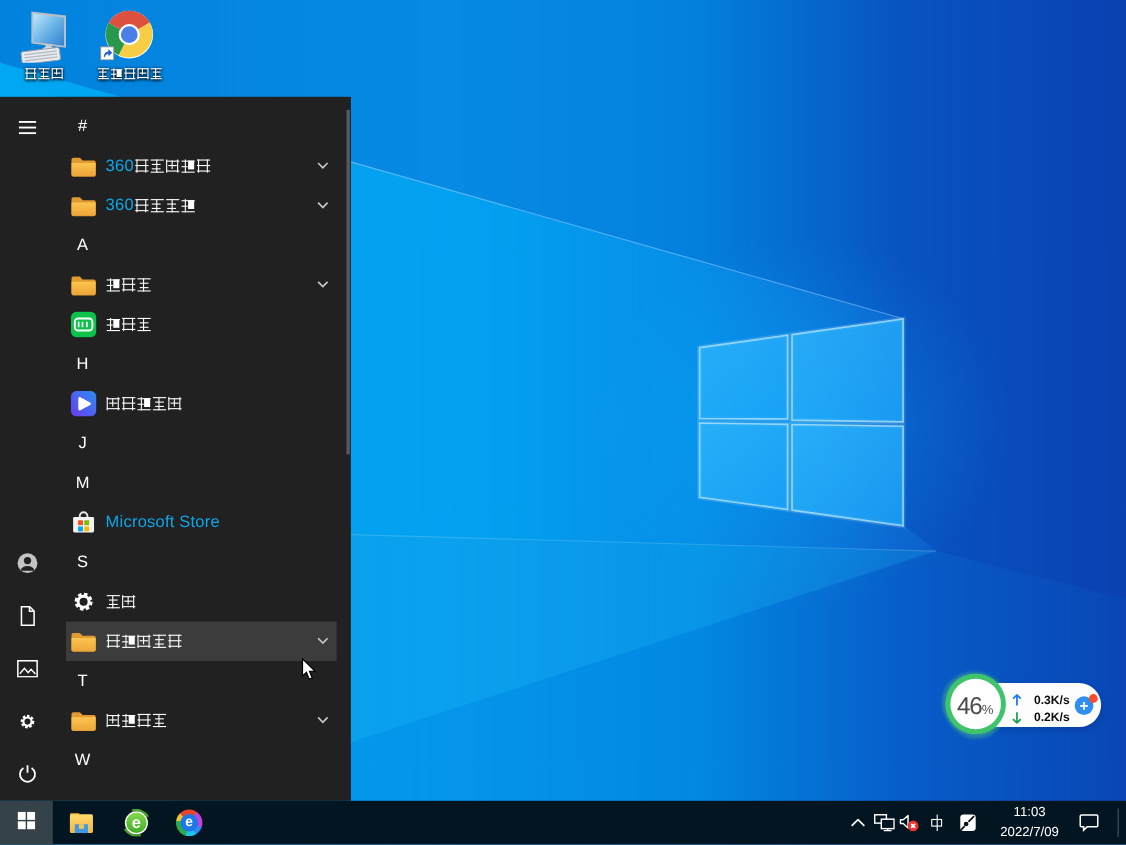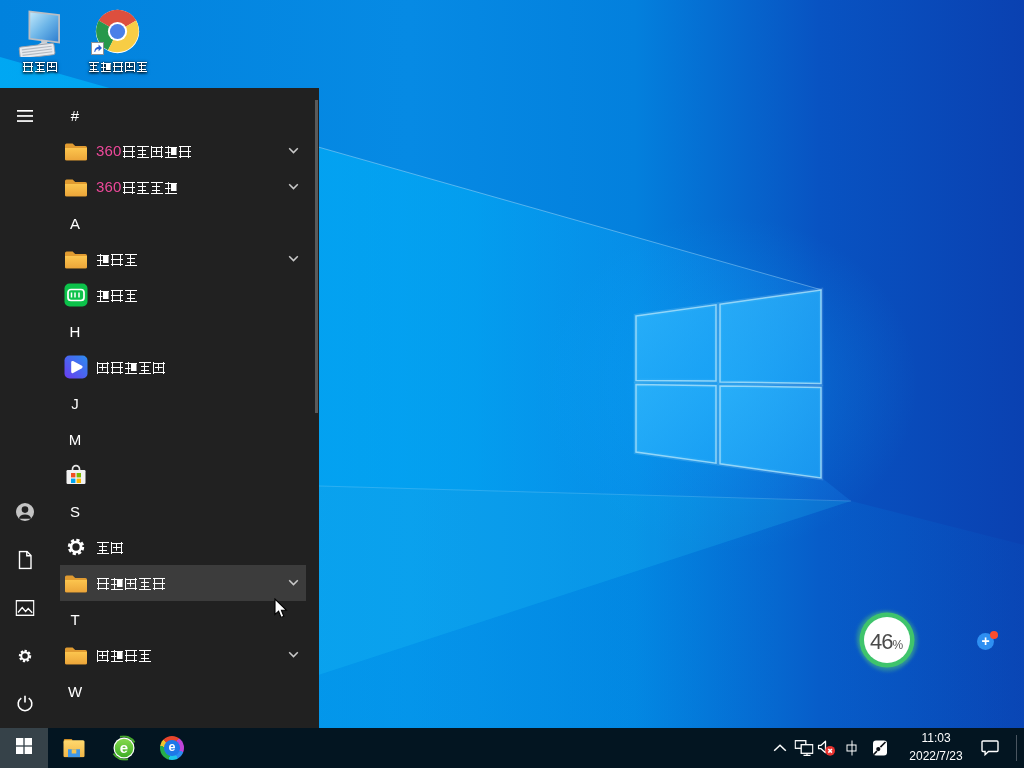--- a/index.html
+++ b/index.html
@@ -9,21 +9,21 @@
 .gs{width:10.5px;height:10.5px;margin:0 .8px;}
 .zA{background-image:linear-gradient(#fff,#fff),linear-gradient(#fff,#fff),linear-gradient(#fff,#fff),linear-gradient(#fff,#fff),linear-gradient(#fff,#fff);background-size:100% 12%,100% 12%,100% 12%,12% 100%,12% 100%;background-position:0 4%,0 48%,0 96%,10% 0,88% 0;}
 .zB{background-image:linear-gradient(#fff,#fff),linear-gradient(#fff,#fff),linear-gradient(#fff,#fff),linear-gradient(#fff,#fff),linear-gradient(#fff,#fff);background-size:100% 12%,70% 12%,70% 12%,12% 100%,100% 12%;background-position:0 4%,50% 42%,50% 75%,47% 0,0 100%;}
 .zC{background-image:linear-gradient(#fff,#fff),linear-gradient(#fff,#fff),linear-gradient(#fff,#fff),linear-gradient(#fff,#fff),linear-gradient(#fff,#fff),linear-gradient(#fff,#fff);background-size:12% 100%,12% 100%,100% 12%,100% 12%,12% 64%,64% 12%;background-position:2% 0,98% 0,0 6%,0 94%,48% 18%,50% 50%;}
 .zD{background-image:linear-gradient(#fff,#fff),linear-gradient(#fff,#fff),linear-gradient(#fff,#fff),linear-gradient(#fff,#fff),linear-gradient(#fff,#fff);background-size:100% 12%,46% 12%,46% 70%,12% 100%,100% 12%;background-position:0 10%,0 55%,95% 28%,30% 12%,0 100%;}
 
 #menu{position:absolute;left:0;top:88px;width:319px;height:640px;background:#212121;z-index:40;}
 #rows{position:absolute;left:0;top:9px;width:319px;}
 .row{position:relative;height:36px;}
 .row .ic{position:absolute;left:64px;top:6px;width:24px;height:24px;}
-.row .tx{position:absolute;left:96px;top:0;height:36px;line-height:36px;color:#ec4899;font-size:15px;letter-spacing:.2px;white-space:nowrap;}
+.row .tx{position:absolute;left:96px;top:0;height:36px;line-height:36px;color:#0ea5e9;font-size:15px;letter-spacing:.2px;white-space:nowrap;}
 .row .ch{position:absolute;left:286px;top:10px;width:15px;height:15px;}
 .hdr{position:relative;height:36px;color:#fff;font-size:15px;}
 .hdr span{position:absolute;left:75px;top:18px;transform:translate(-50%,-50%);}
 .hl{position:absolute;left:60px;top:0;width:246px;height:36px;background:#3c3c3c;}
 #sbar{position:absolute;left:315px;top:12px;width:2.5px;height:313px;background:#8a8a8a;opacity:.55;}
 #rail{position:absolute;left:0;top:0;width:48px;height:640px;}
 .rit{position:absolute;left:25px;transform:translate(-50%,-50%);}
 
 #bar{position:absolute;left:0;top:728px;width:1024px;height:40px;background:#031521;z-index:50;}
 #startbtn{position:absolute;left:0;top:0;width:48px;height:40px;background:#364249;}
@@ -216,20 +216,21 @@
         </div>
   <div class="row">
           <svg class="ic" viewBox="0 0 24 24">
             <path d="M8.5 8.5 v-2.3 a3.5 3.5 0 0 1 7 0 V8.5" stroke="#e8e8e8" stroke-width="1.7" fill="none"></path>
             <rect x="2.5" y="7" width="19" height="14" rx="1.2" fill="#f2f2f2"></rect>
             <rect x="7" y="10" width="4.4" height="4.4" fill="#f25022"></rect>
             <rect x="12.6" y="10" width="4.4" height="4.4" fill="#7fba00"></rect>
             <rect x="7" y="15.6" width="4.4" height="4.4" fill="#00a4ef"></rect>
             <rect x="12.6" y="15.6" width="4.4" height="4.4" fill="#ffb900"></rect>
           </svg>
+          <span class="tx">Microsoft Store</span>
         </div>
   <div class="hdr">
           <span>S</span>
         </div>
   <div class="row">
           <svg class="ic" viewBox="0 0 24 24">
             <circle cx="12" cy="12" r="6.6" stroke="#fff" stroke-width="3.2" fill="none" stroke-dasharray="3.1 2.1"></circle>
             <circle cx="12" cy="12" r="5" stroke="#fff" stroke-width="2.7" fill="none"></circle>
           </svg>
           <span class="tx"><b class="g zB"></b><b class="g zC"></b></span>
@@ -284,20 +285,30 @@
           <circle cx="12" cy="12" r="7.6" stroke="#fff" stroke-width="3.4" fill="none" stroke-dasharray="3.4 2.3"></circle>
           <circle cx="12" cy="12" r="5.6" stroke="#fff" stroke-width="2.9" fill="none"></circle>
         </svg>
   <svg class="rit" style="top:616px" width="19" height="19" viewBox="0 0 20 20">
           <path d="M6.1 3.8 a7.2 7.2 0 1 0 7.8 0" stroke="#fff" stroke-width="1.7" fill="none"></path>
           <line x1="10" y1="1.2" x2="10" y2="8.5" stroke="#fff" stroke-width="1.7"></line>
         </svg>
  </div>
 </div>
 
+<div id="pill">
+ <svg style="position:absolute;left:31px;top:10px" width="9" height="11" viewBox="0 0 9 11">
+        <path d="M1 4.2 L4.5 0.8 L8 4.2 M4.5 1 V10.4" stroke="#1b78f0" stroke-width="1.6" fill="none"></path>
+      </svg>
+ <div class="speed" style="left:51px;top:11px;">0.3K/s</div>
+ <svg style="position:absolute;left:31px;top:26px" width="9" height="11" viewBox="0 0 9 11">
+        <path d="M1 6.8 L4.5 10.2 L8 6.8 M4.5 10 V0.6" stroke="#1fa04a" stroke-width="1.6" fill="none"></path>
+      </svg>
+ <div class="speed" style="left:51px;top:26px;">0.2K/s</div>
+</div>
 <div id="plus">+</div>
 <div id="reddot"></div>
 <div class="blob" style="left:856px;top:611px;width:62px;height:57px;background:rgba(80,198,118,.34);transform:rotate(18deg);filter:blur(1.5px);z-index:28;"></div>
 <div class="blob" style="left:859px;top:612px;width:55px;height:60px;background:rgba(88,203,125,.30);transform:rotate(-14deg);filter:blur(1.5px);z-index:28;"></div>
 <div id="ball">
       <div id="ballin">
         <span class="pct">46<span class="pc2">%</span></span>
       </div>
     </div>
 
@@ -358,21 +369,21 @@
       </div>
  <div class="tbi" style="left:880px;width:14px;height:15px;background:#fff;border-radius:3px;">
         <svg width="14" height="15" viewBox="0 0 14 15" style="position:absolute;left:0;top:0">
           <circle cx="5.3" cy="8.6" r="2.1" fill="#0a0e14"></circle>
           <path d="M7.4 6.6 L12.5 1.5" stroke="#0a0e14" stroke-width="1.6"></path>
           <path d="M0.4 14.2 L4 10.6" stroke="#0a0e14" stroke-width="1.6"></path>
         </svg>
       </div>
  <div id="clock">
         <div>11:03</div>
-        <div>2022/7/23</div>
+        <div>2022/7/09</div>
       </div>
  <svg class="tbi" style="left:990px" width="18" height="17" viewBox="0 0 18 17">
         <path d="M2 1.5 h14 a1 1 0 0 1 1 1 v8.5 a1 1 0 0 1 -1 1 h-8.5 l-3.4 3.2 v-3.2 H2 a1 1 0 0 1 -1 -1 V2.5 a1 1 0 0 1 1 -1 z" stroke="#fff" stroke-width="1.4" fill="none"></path>
       </svg>
  <div style="position:absolute;left:1016px;top:7px;width:1px;height:26px;background:#4a5560;"></div>
 </div>
 
 <svg id="cursor" width="14" height="21" viewBox="0 0 14 21">
  <path d="M1 1 L1 16.5 L4.6 13.2 L7 19.4 L9.8 18.3 L7.4 12.3 L12.3 12 Z" fill="#fff" stroke="#000" stroke-width="1.1"></path>
 </svg>

